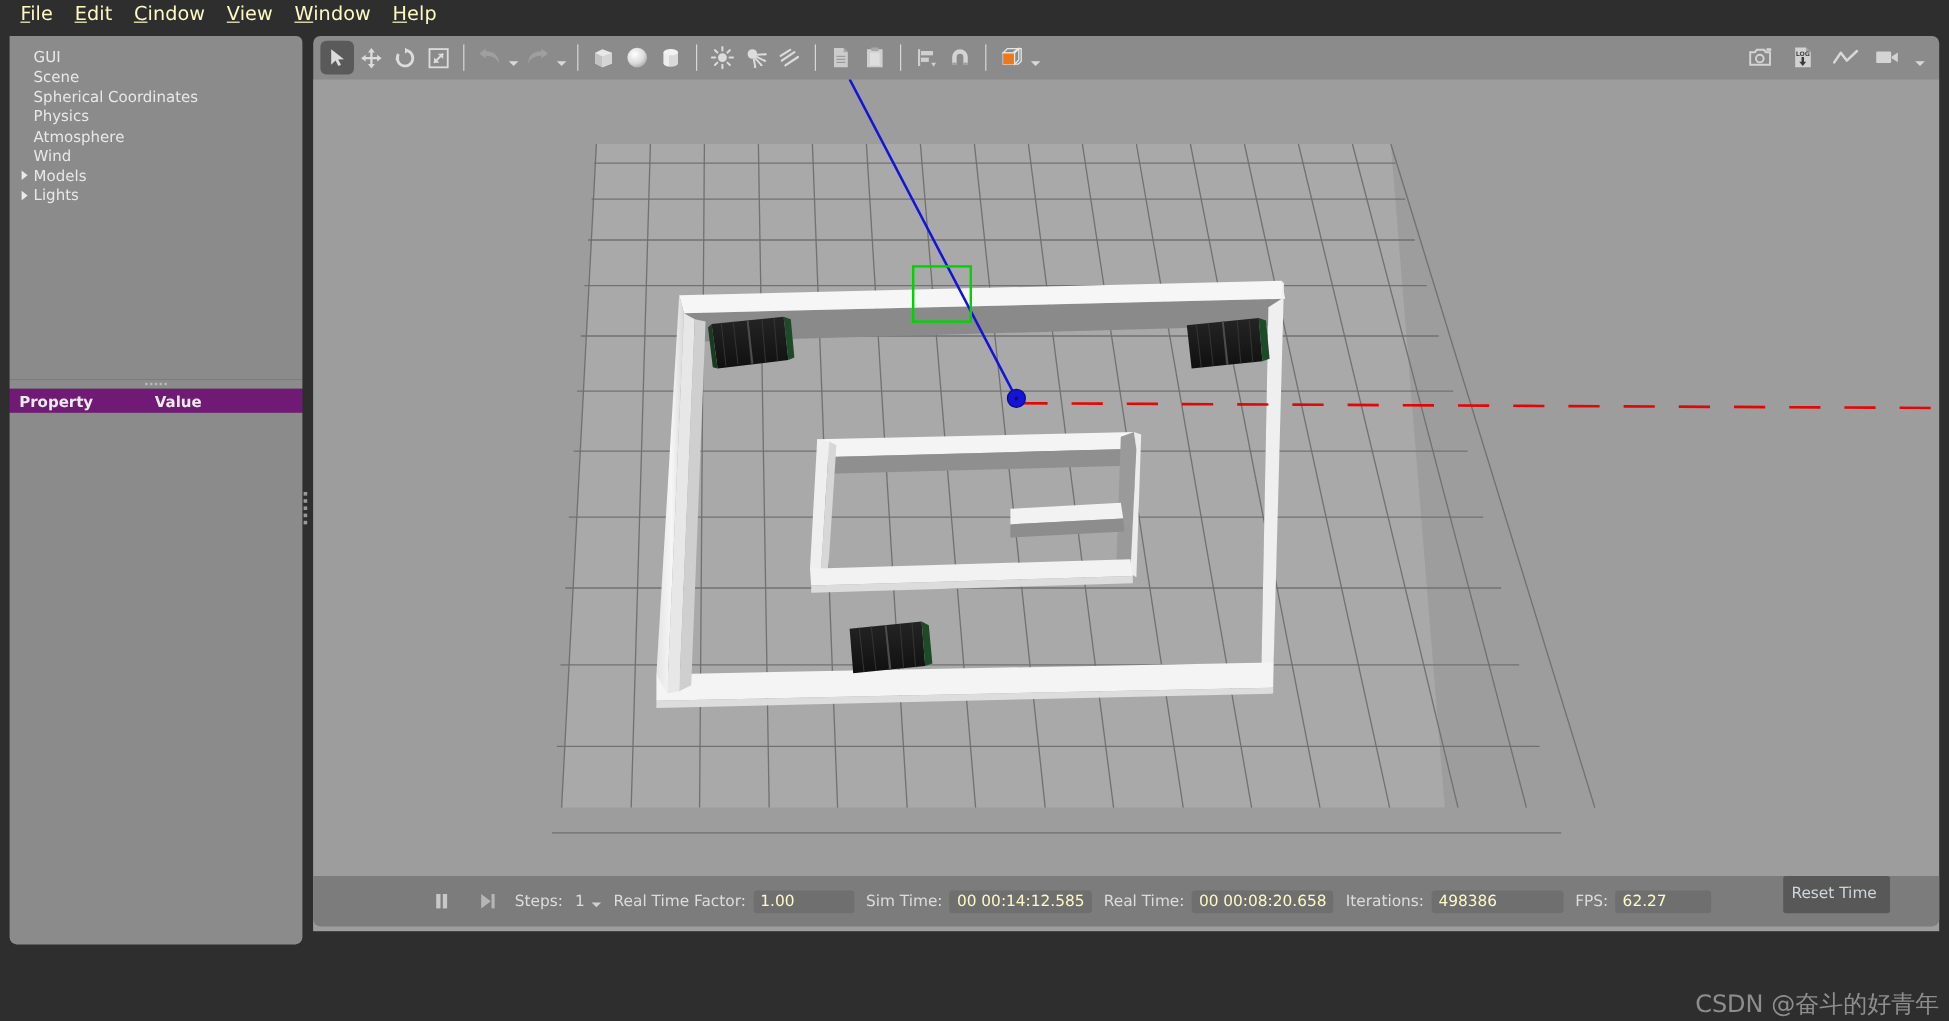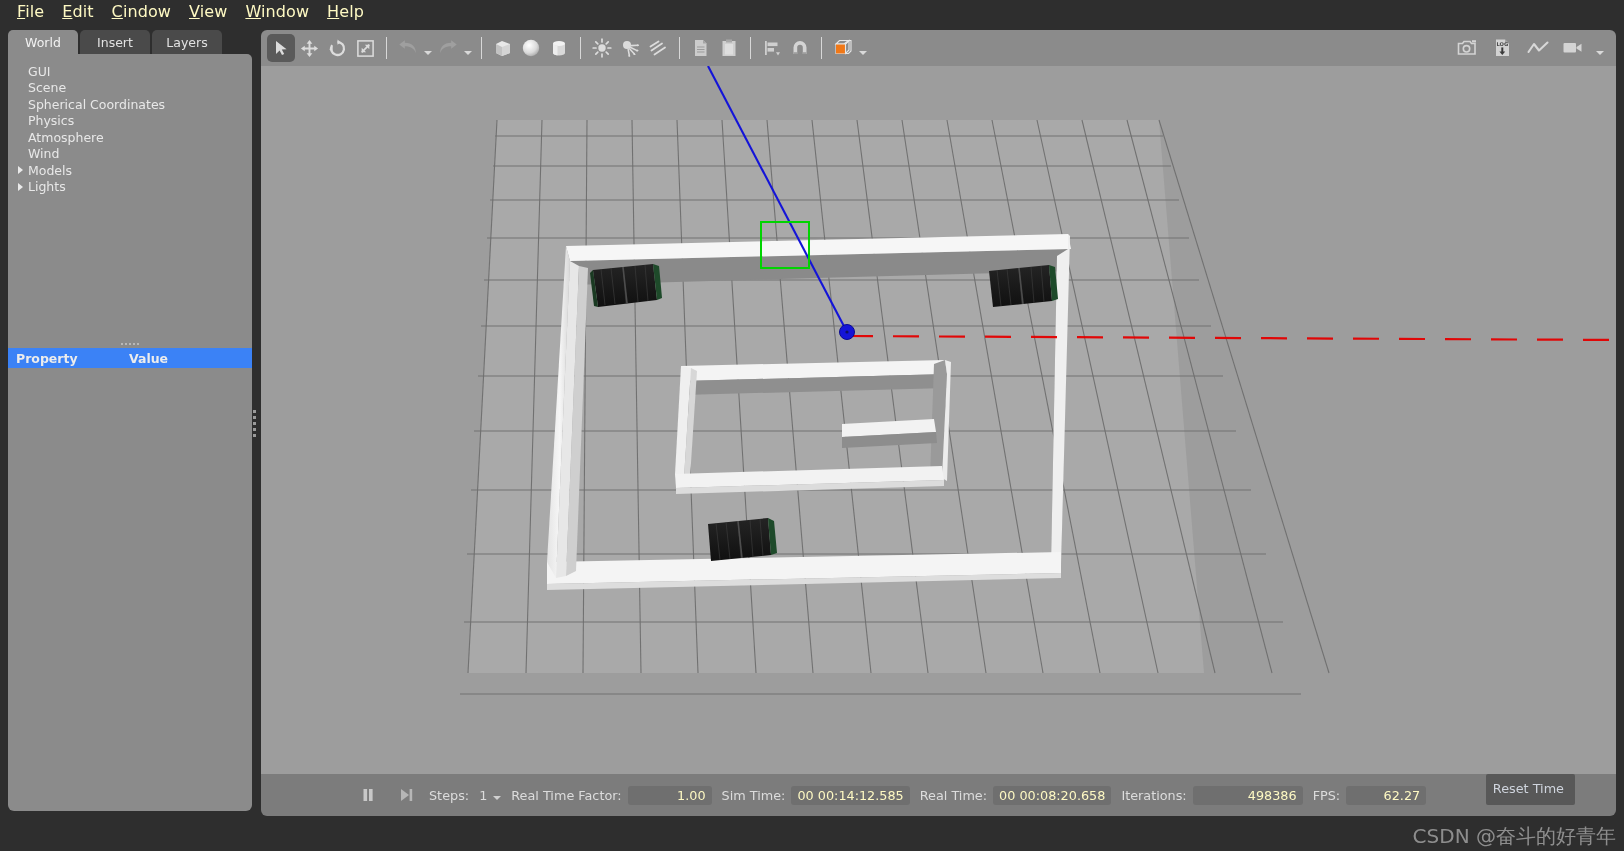--- a/index.html
+++ b/index.html
@@ -49,21 +49,21 @@
   }
   .tree-row .arrow.hidden { visibility: hidden; }
 
   #splitgrip {
     height: 8px; background: #8b8b8b;
     display: flex; align-items: center; justify-content: center; gap: 2px;
   }
   #splitgrip i { width: 2px; height: 2px; background: #b8b8b8; display:block; }
 
   #prophead {
-    height: 20px; background: #3b82f6; display: flex; align-items: center;
+    height: 20px; background: #701a75; display: flex; align-items: center;
     font-size: 12.5px; font-weight: bold; color: #ececec;
   }
   #prophead .col1 { width: 121px; padding-left: 8px; }
   #prophead .col2 { flex: 1; }
   #proplist { background: #8b8b8b; height: 443px; border-radius: 0 0 6px 6px; }
 
   
   #vsplit {
     position: absolute; left: 250px; top: 402px; width: 9px; height: 42px;
     display: flex; flex-direction: column; align-items: center;
@@ -96,21 +96,21 @@
   #tbright { position: absolute; right: 10px; display: flex; align-items: center; gap: 7px; }
 
   #viewport {
     position: relative; width: 1355px; height: 710px;
     background: #9d9d9d; overflow: hidden;
   }
   #viewport svg { display: block; }
 
   
   #statuswrap {
-    position: absolute; left: 261px; top: 774px; width: 1355px; height: 41px; text-align: right;
+    position: absolute; left: 261px; top: 730px; width: 1355px; height: 41px;
   }
   #statusbar {
     width: 1355px; height: 42px; background: #7c7c7c;
     border-radius: 0 0 6px 6px; display: flex; align-items: center;
     padding-left: 94px; gap: 0px; position: relative;
   }
   .sb-btn { width: 26px; height: 26px; display: flex; align-items: center;
             justify-content: center; cursor: default; }
   .sb-label { color: #dcdcdc; font-size: 12.8px; margin: 0 6px 0 10px; white-space: nowrap; }
   .sb-field {
@@ -145,25 +145,20 @@
     <div class="menu-item"><span class="mn">F</span><span>ile</span></div>
     <div class="menu-item"><span class="mn">E</span><span>dit</span></div>
     <div class="menu-item"><span class="mn">C</span><span>indow</span></div>
     <div class="menu-item"><span class="mn">V</span><span>iew</span></div>
     <div class="menu-item"><span class="mn">W</span><span>indow</span></div>
     <div class="menu-item"><span class="mn">H</span><span>elp</span></div>
   </div>
 
   <div id="leftdock">
 
-    <div id="tabrow">
-      <div class="tab active">World</div>
-      <div class="tab">Insert</div>
-      <div class="tab">Layers</div>
-    </div>
 
     <div id="treepanel">
       <div class="tree-row">
         <span class="arrow hidden"></span>
         <span>GUI</span>
       </div>
       <div class="tree-row">
         <span class="arrow hidden"></span>
         <span>Scene</span>
       </div>

